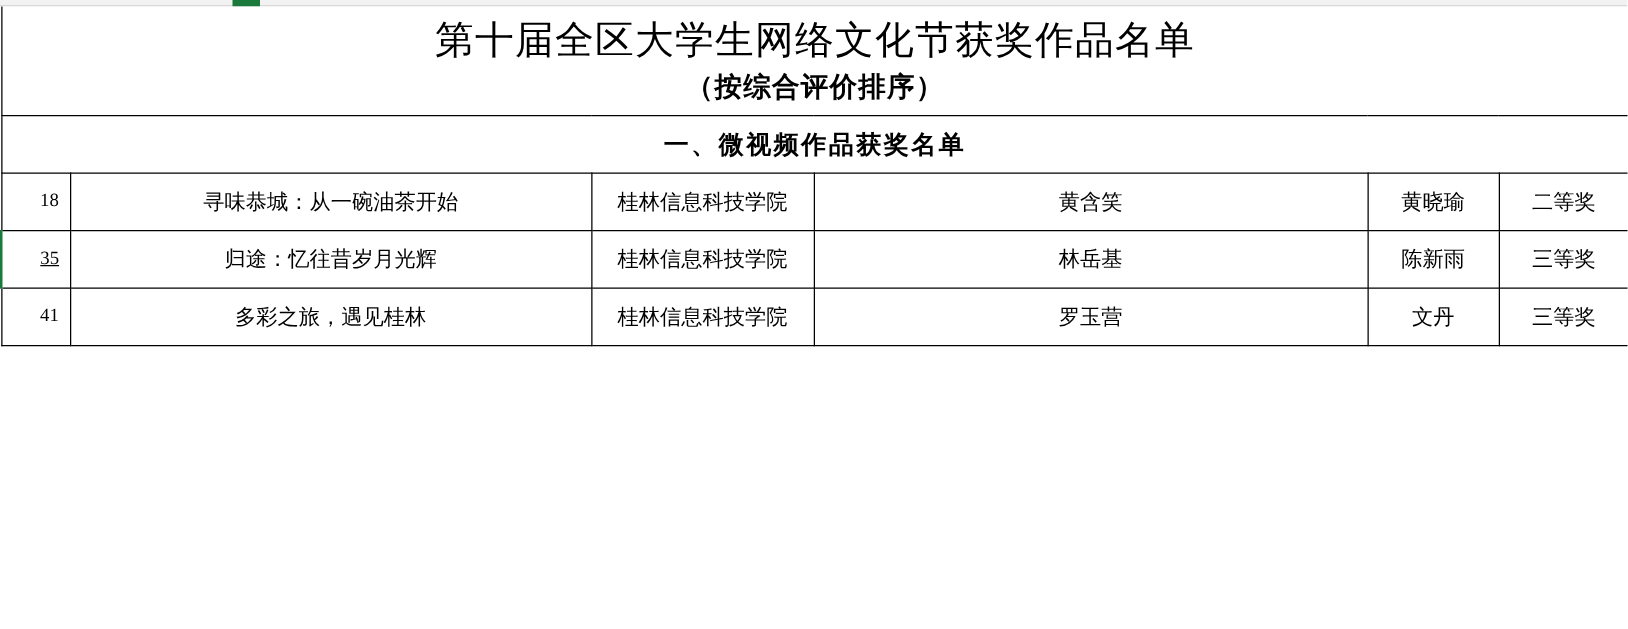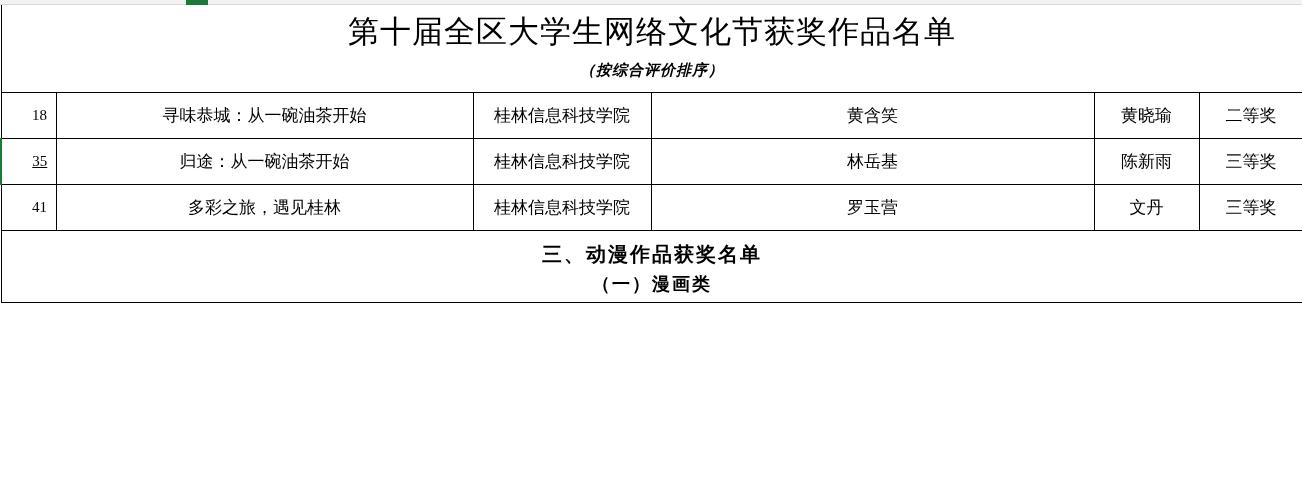--- a/index.html
+++ b/index.html
@@ -46,25 +46,24 @@
     border-right: 1px solid #000 !important;
     border-top: none !important;
   }
   .doc-title {
     font-size: 31px;
     letter-spacing: 1px;
     line-height: 44px;
     font-family: "Liberation Serif", "DejaVu Serif", serif;
   }
   .doc-subtitle {
-    font-size: 15px;
+    font-size: 22px;
     font-weight: bold;
     line-height: 32px;
     letter-spacing: 1px;
-    font-style: italic;
   }
   .section-cell {
     height: 45px;
     font-size: 20px;
     font-weight: bold;
     letter-spacing: 2px;
   }
   .section-cell .sec-line2 {
     font-size: 18px;
     display: block;
@@ -154,20 +153,23 @@
         <td class="toprow-cell" colspan="6"></td>
       </tr>
 
       <tr>
         <td class="title-cell" colspan="6">
           <div class="doc-title">第十届全区大学生网络文化节获奖作品名单</div>
           <div class="doc-subtitle">（按综合评价排序）</div>
         </td>
       </tr>
 
+      <tr>
+        <td class="section-cell" colspan="6">一、微视频作品获奖名单</td>
+      </tr>
 
       <tr class="data-row">
         <td class="num">18</td>
         <td>
             <span class="cell-inner">寻味恭城：从一碗油茶开始</span>
           </td>
         <td>
             <span class="cell-inner">桂林信息科技学院</span>
           </td>
         <td>
@@ -178,21 +180,21 @@
           </td>
         <td>
             <span class="cell-inner">二等奖</span>
           </td>
       </tr>
 
 
       <tr class="data-row">
         <td class="num highlight-left">35</td>
         <td>
-            <span class="cell-inner">归途：从一碗油茶开始</span>
+            <span class="cell-inner">归途：忆往昔岁月光辉</span>
           </td>
         <td>
             <span class="cell-inner">桂林信息科技学院</span>
           </td>
         <td>
             <span class="cell-inner">林岳基</span>
           </td>
         <td>
             <span class="cell-inner">陈新雨</span>
           </td>
@@ -212,23 +214,17 @@
             <span class="cell-inner">罗玉营</span>
           </td>
         <td>
             <span class="cell-inner">文丹</span>
           </td>
         <td>
             <span class="cell-inner">三等奖</span>
           </td>
       </tr>
 
-      <tr>
-        <td class="section-cell section-tall" colspan="6">
-          <span class="sec-line1">三、动漫作品获奖名单</span>
-          <span class="sec-line2">（一）漫画类</span>
-        </td>
-      </tr>
 
     </tbody>
   </table>
 
 </div>
 
 </body></html>

